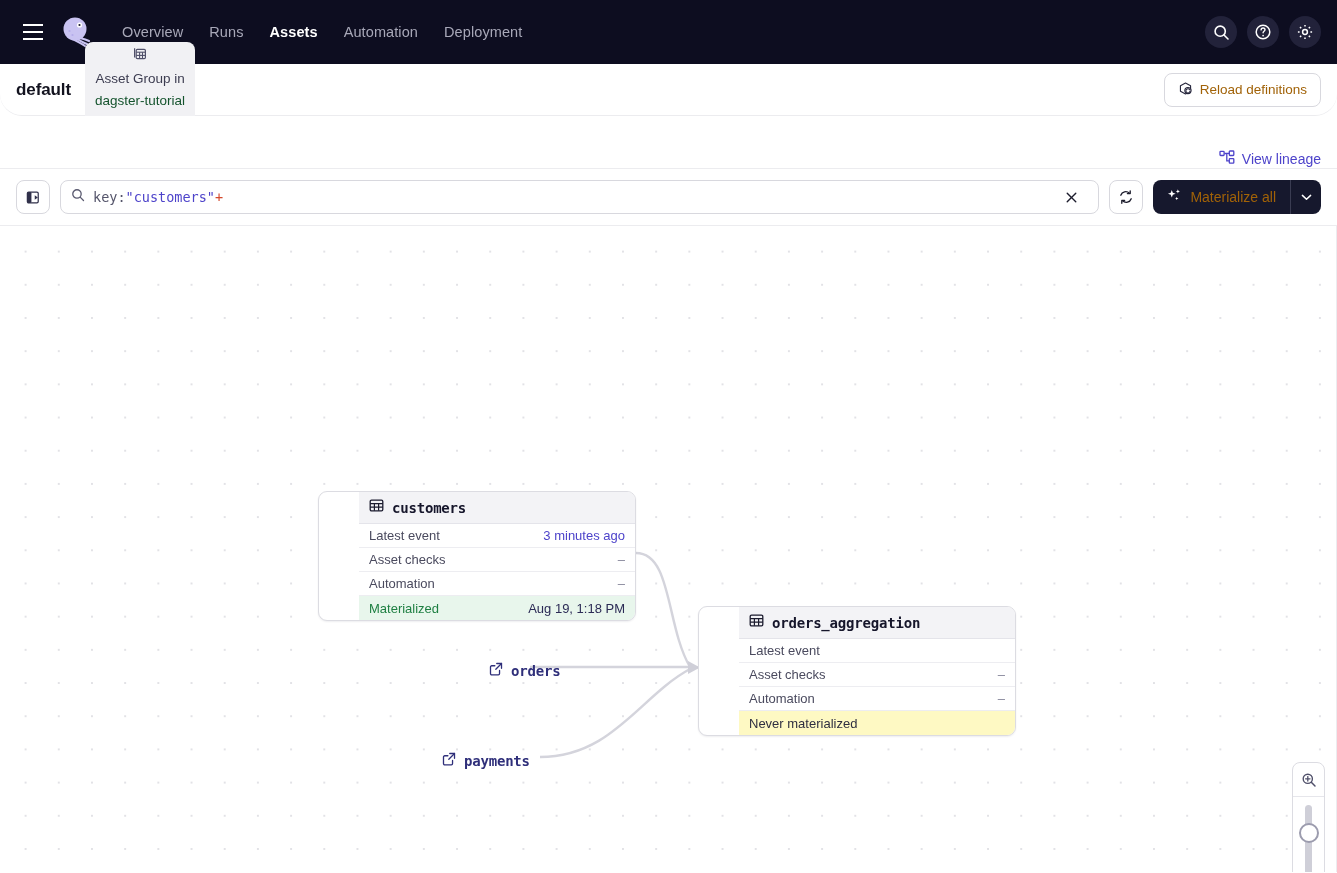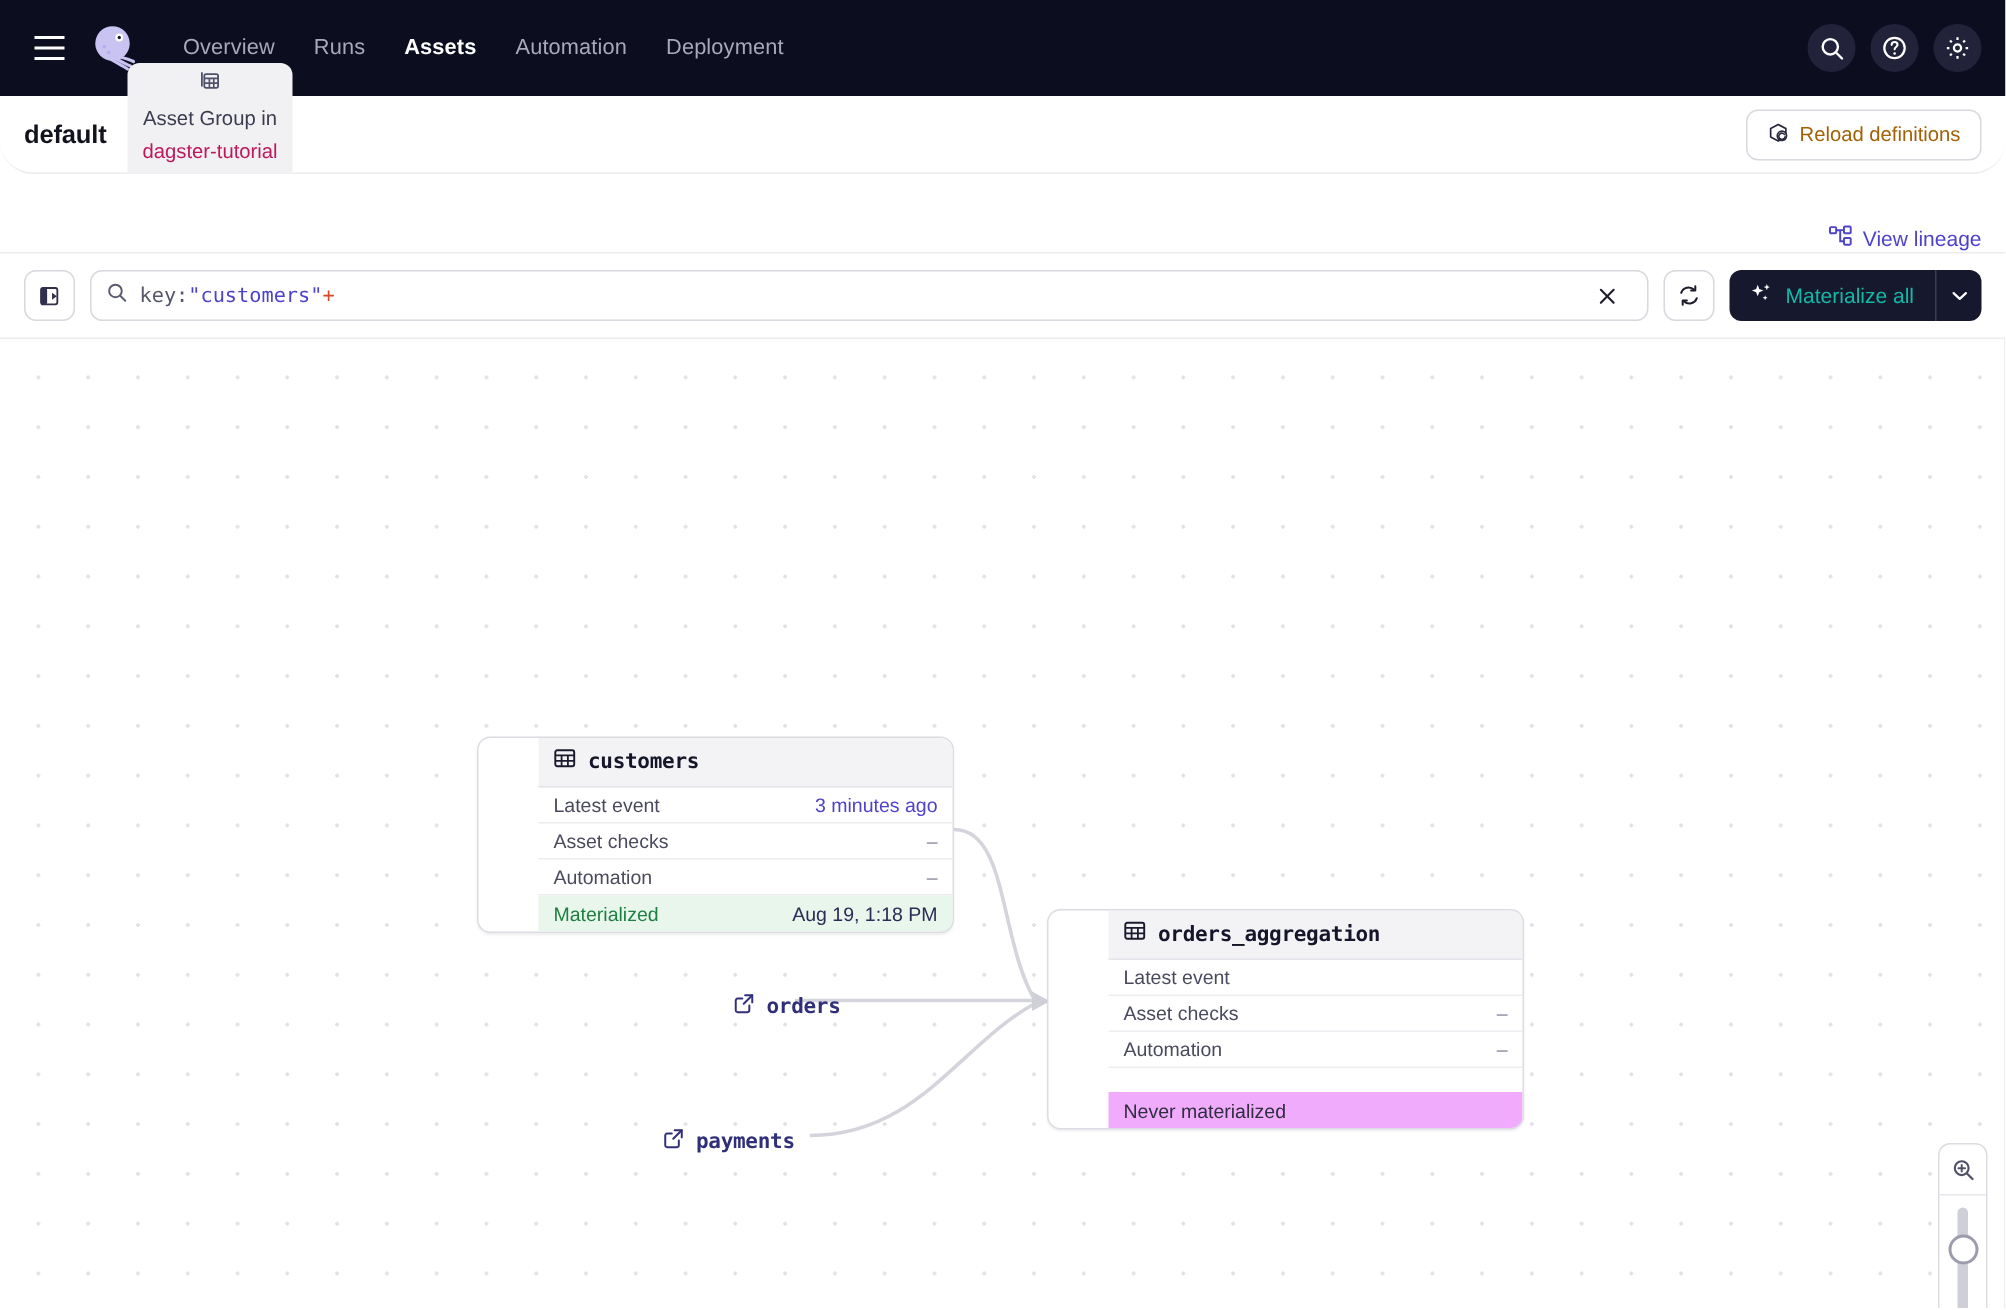--- a/index.html
+++ b/index.html
@@ -32,21 +32,21 @@
   
   .crumbrow {
     height: 52px; display: flex; align-items: center; padding: 0 16px;
     border-bottom: 1px solid #ECECEF; background: #fff; border-radius: 22px;
   }
   .pagetitle { font-size: 17px; font-weight: 700; color: #13131F; margin-right: 14px; letter-spacing:-.1px;}
   .groupbadge {
     display: flex; align-items: center; gap: 7px; background: #F1F1F4;
     border-radius: 8px; padding: 5px 10px; font-size: 13.5px; color: #3C3C50; cursor: pointer; flex-direction: column;
   }
-  .groupbadge .link { color: #be185d; }
+  .groupbadge .link { color: #14532d; }
   .reloadbtn {
     margin-left: auto; display: flex; align-items: center; gap: 7px;
     border: 1px solid #D8D8DE; border-radius: 8px; padding: 7px 13px;
     font-size: 13.5px; color: #a16207; background: #fff; cursor: pointer;
   }
 
   
   .tabrow {
     height: 53px; display: flex; align-items: flex-end; padding: 0 16px;
     border-bottom: 1px solid #ECECEF; background: #fff; position: relative;
@@ -81,21 +81,21 @@
   .q-key { color: #55556B; }
   .q-colon { color: #55556B; }
   .q-val { color: #4D43CA; }
   .q-plus { color: #D4482B; }
   .clearbtn {
     width: 34px; height: 34px; display:flex; align-items:center; justify-content:center;
     cursor: pointer; margin-left: auto;
   }
   .matbtn {
     display: flex; align-items: stretch; background: #16182D; border-radius: 8px;
-    height: 34px; color: #14b8a6; cursor: pointer; overflow: hidden;
+    height: 34px; color: #a16207; cursor: pointer; overflow: hidden;
   }
   .matbtn .main { display: flex; align-items: center; gap: 8px; padding: 0 14px; font-size: 14px; }
   .matbtn .sep { width: 1px; background: #3A3C52; }
   .matbtn .caret { display:flex; align-items:center; justify-content:center; width: 30px; }
 
   
   .canvas {
     position: relative; height: 646px; background-color: #ffffff;
     background-image: radial-gradient(#E2E2E6 1.4px, transparent 1.4px);
     background-size: 33.2px 33.2px; background-position: 9px 9px;
@@ -121,21 +121,21 @@
   .nrow {
     display: flex; align-items: center; justify-content: space-between;
     padding: 4px 10px; font-size: 13px; color: #4A4A5E;
     border-bottom: 1px solid #EDEDF1; height: 24px;
   }
   .nrow .val { color: #4D43CA; font-size: 13px; }
   .nrow .dash { color: #86869A; font-size: 13px; }
   .nrow.green { background: #E8F6EC; border-bottom: none; }
   .nrow.green .lbl { color: #1E7F42; }
   .nrow.green .val { color: #2B2B55; }
-  .nrow.gray { background: #f0abfc; border-bottom: none; color: #2E2E40; margin-top: 16px; }
+  .nrow.gray { background: #fef9c3; border-bottom: none; color: #2E2E40; }
 
   
   .extnode {
     position: absolute; display: flex; align-items: center; gap: 8px;
     font-family: "DejaVu Sans Mono", monospace; font-size: 14px;
     font-weight: 700; color: #2F2F7A; cursor: pointer; letter-spacing: -.2px;
   }
 
   
   .zoomctl {

